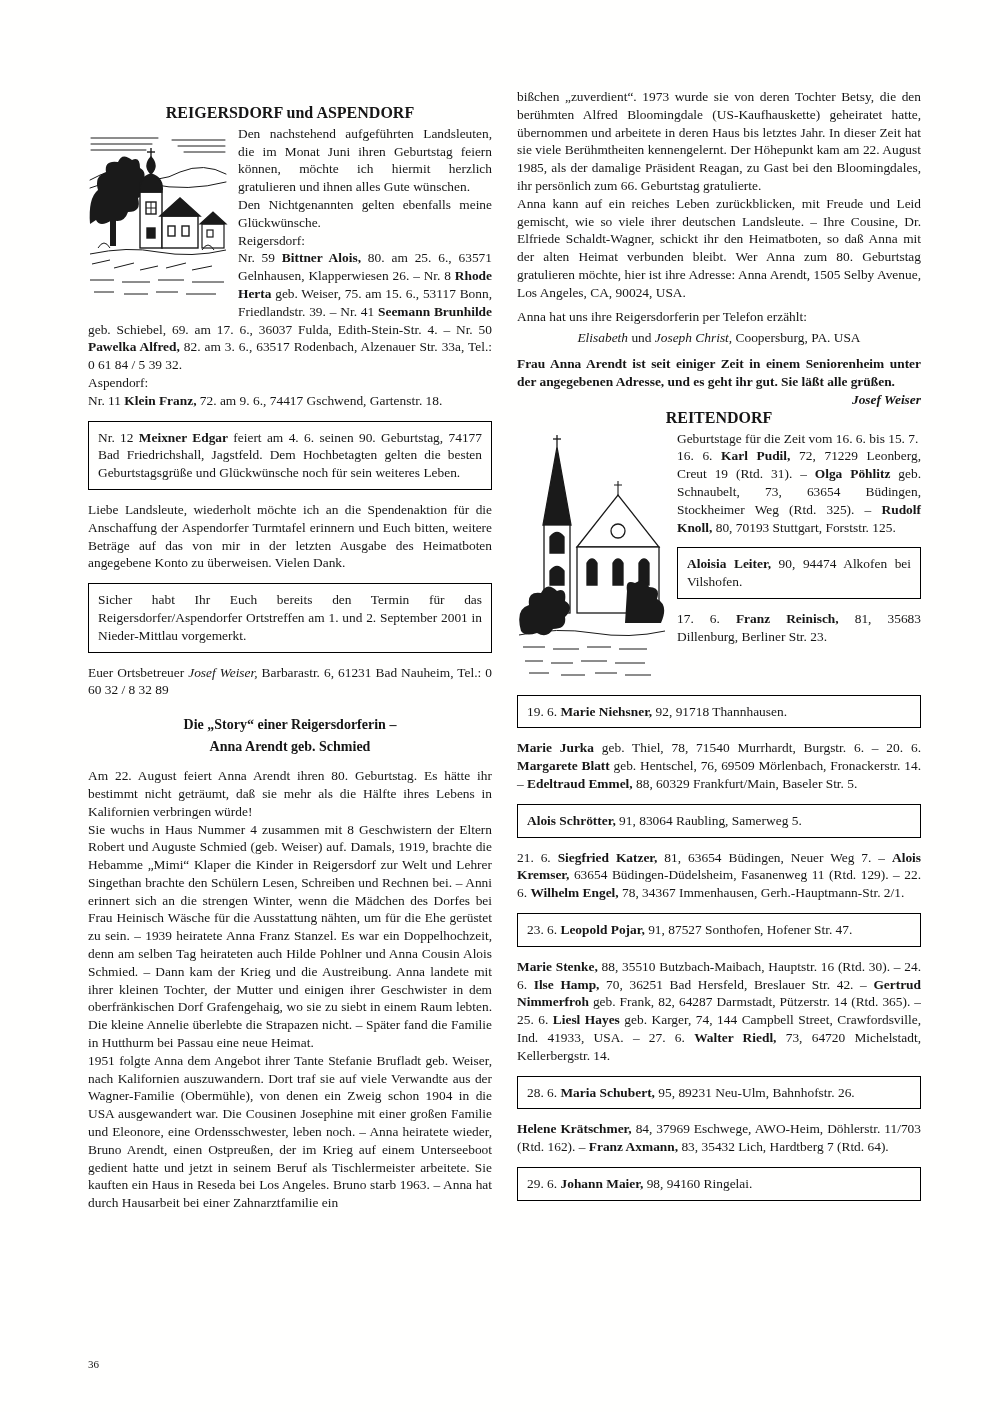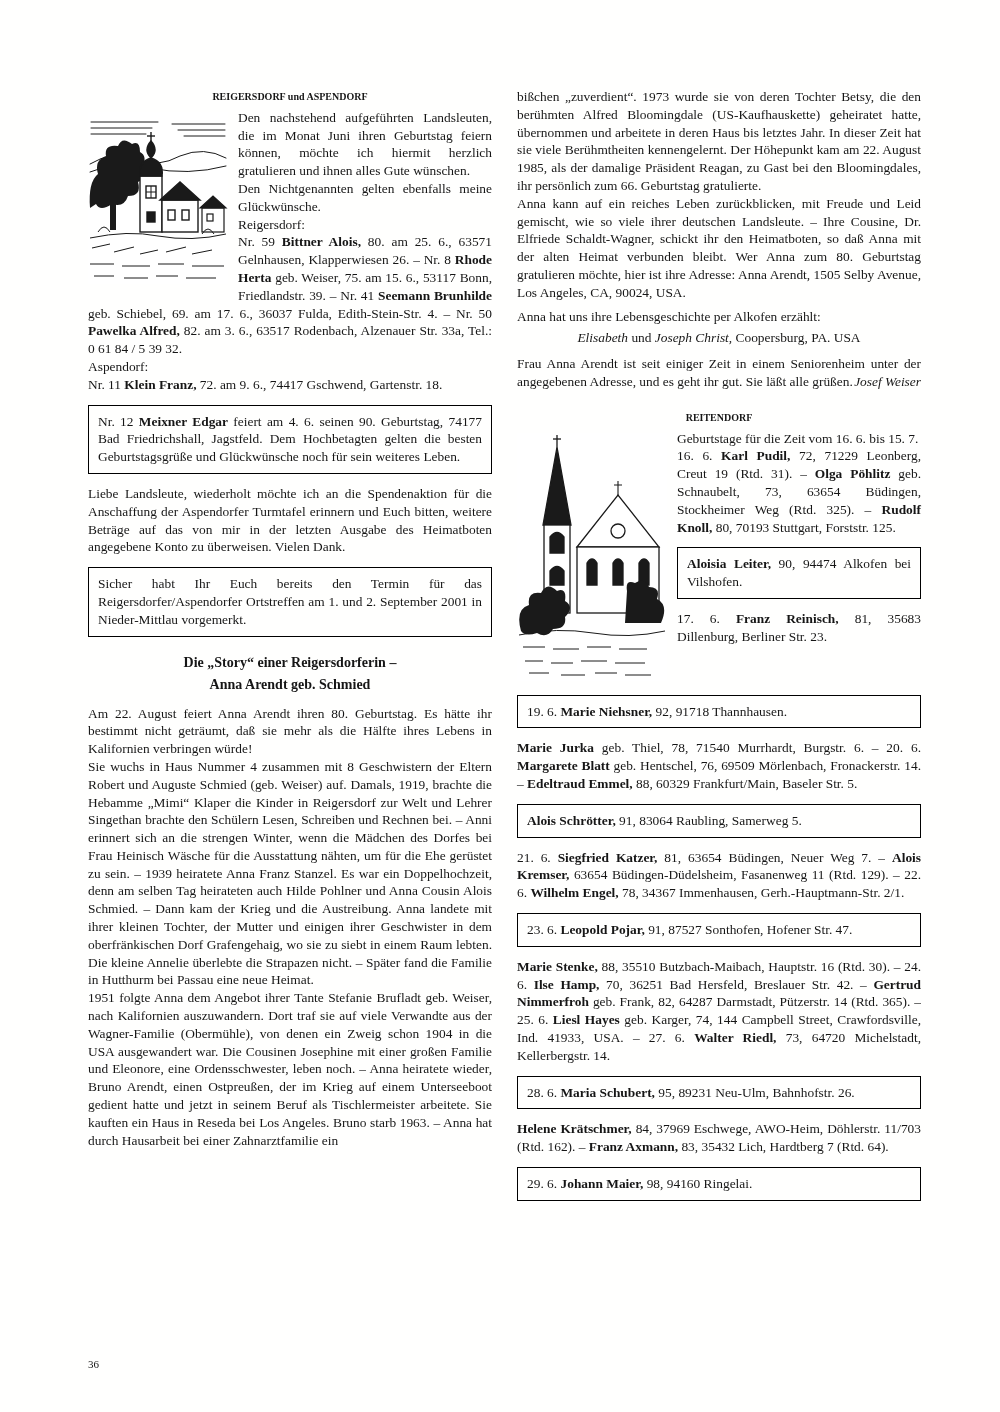--- a/index.html
+++ b/index.html
@@ -5,27 +5,27 @@
   html,body{margin:0;padding:0;}
   body{width:1000px;background:#ffffff;}
   .page{
     position:relative;width:1000px;height:1412px;background:#fffffe;
     font-family:"Liberation Serif","DejaVu Serif",serif;color:#161616;
     overflow:hidden;
   }
   .columns{display:flex;gap:25px;padding:88px 79px 0 88px;}
   .col{width:404px;flex:0 0 404px;font-size:13.4px;line-height:17.8px;text-align:justify;}
   p{margin:0;}
-  .section-title{font-size:10px;font-weight:bold;text-align:center;margin:0 0 3px 0;font-family:Liberation Serif, serif;}
+  .section-title{font-size:16px;font-weight:bold;text-align:center;margin:16px 0 3px 0;font-family:Liberation Serif, serif;}
   .flow::after{content:"";display:block;clear:both;}
   .float-img{float:left;margin:3px 10px 3px 0;}
   .float-img svg{display:block;}
   .box{border:1.4px solid #000;padding:7px 9px;margin:11px 0;overflow:hidden;}
   .mt6{margin-top:6px;}
-  .mt8{margin-top:8px;}
+  .mt8{margin-top:8px;font-weight:bold;}
   .mt18{margin-top:18px;}
   .story-heading{font-size:14px;line-height:22px;font-weight:bold;text-align:center;margin:15px 4px 9px 4px;}
   .center-line{text-align:center;margin:4px 0 2px 0;}
   .sig{float:right;font-style:italic;}
   .pnum{position:absolute;left:88px;bottom:42px;font-size:11px;}
 </style>
 </head>
 <body>
 
 <div class="page">
@@ -84,35 +84,36 @@
       <div class="box">
         <p><span>Nr. 12 </span><span style="font-weight: bold;">Meixner Edgar</span><span> feiert am 4. 6. seinen 90. Geburtstag, 74177 Bad Friedrichshall, Jagstfeld. Dem Hochbetagten gelten die besten Geburtstagsgrüße und Glückwünsche noch für sein weiteres Leben.</span></p>
       </div>
 
       <p><span>Liebe Landsleute, wiederholt möchte ich an die Spendenaktion für die Anschaffung der Aspendorfer Turmtafel erinnern und Euch bitten, weitere Beträge auf das von mir in der letzten Ausgabe des Heimatboten angegebene Konto zu überweisen. Vielen Dank.</span></p>
 
       <div class="box">
         <p><span>Sicher habt Ihr Euch bereits den Termin für das Reigersdorfer/Aspendorfer Ortstreffen am 1. und 2. September 2001 in Nieder-Mittlau vorgemerkt.</span></p>
       </div>
 
+      <p><span>Euer Ortsbetreuer </span><span style="font-style: italic;">Josef Weiser,</span><span> Barbarastr. 6, 61231 Bad Nauheim, Tel.: 0 60 32 / 8 32 89</span></p>
 
       <h1 class="story-heading">
         <span>Die „Story“ einer Reigersdorferin –</span><br>
         <span>Anna Arendt geb. Schmied</span>
       </h1>
 
       <p>Am 22. August feiert Anna Arendt ihren 80. Geburtstag. Es hätte ihr bestimmt nicht geträumt, daß sie mehr als die Hälfte ihres Lebens in Kalifornien verbringen würde!</p>
       <p>Sie wuchs in Haus Nummer 4 zusammen mit 8 Geschwistern der Eltern Robert und Auguste Schmied (geb. Weiser) auf. Damals, 1919, brachte die Hebamme „Mimi“ Klaper die Kinder in Reigersdorf zur Welt und Lehrer Singethan brachte den Schülern Lesen, Schreiben und Rechnen bei. – Anni erinnert sich an die strengen Winter, wenn die Mädchen des Dorfes bei Frau Heinisch Wäsche für die Ausstattung nähten, um für die Ehe gerüstet zu sein. – 1939 heiratete Anna Franz Stanzel. Es war ein Doppelhochzeit, denn am selben Tag heirateten auch Hilde Pohlner und Anna Cousin Alois Schmied. – Dann kam der Krieg und die Austreibung. Anna landete mit ihrer kleinen Tochter, der Mutter und einigen ihrer Geschwister in dem oberfränkischen Dorf Grafengehaig, wo sie zu siebt in einem Raum lebten. Die kleine Annelie überlebte die Strapazen nicht. – Später fand die Familie in Hutthurm bei Passau eine neue Heimat.</p>
       <p>1951 folgte Anna dem Angebot ihrer Tante Stefanie Brufladt geb. Weiser, nach Kalifornien auszuwandern. Dort traf sie auf viele Verwandte aus der Wagner-Familie (Obermühle), von denen ein Zweig schon 1904 in die USA ausgewandert war. Die Cousinen Josephine mit einer großen Familie und Eleonore, eine Ordensschwester, leben noch. – Anna heiratete wieder, Bruno Arendt, einen Ostpreußen, der im Krieg auf einem Unterseeboot gedient hatte und jetzt in seinem Beruf als Tischlermeister arbeitete. Sie kauften ein Haus in Reseda bei Los Angeles. Bruno starb 1963. – Anna hat durch Hausarbeit bei einer Zahnarztfamilie ein</p>
     </div>
 
     <div class="col">
       <p>bißchen „zuverdient“. 1973 wurde sie von deren Tochter Betsy, die den berühmten Alfred Bloomingdale (US-Kaufhauskette) geheiratet hatte, übernommen und arbeitete in deren Haus bis letztes Jahr. In dieser Zeit hat sie viele Berühmtheiten kennengelernt. Der Höhepunkt kam am 22. August 1985, als der damalige Präsident Reagan, zu Gast bei den Bloomingdales, ihr persönlich zum 66. Geburtstag gratulierte.</p>
       <p>Anna kann auf ein reiches Leben zurückblicken, mit Freude und Leid gemischt, wie so viele ihrer deutschen Landsleute. – Ihre Cousine, Dr. Elfriede Schaldt-Wagner, schickt ihr den Heimatboten, so daß Anna mit der alten Heimat verbunden bleibt. Wer Anna zum 80. Geburtstag gratulieren möchte, hier ist ihre Adresse: Anna Arendt, 1505 Selby Avenue, Los Angeles, CA, 90024, USA.</p>
-      <p class="mt6">Anna hat uns ihre Lebensgeschichte per Alkofen erzählt:</p>
+      <p class="mt6">Anna hat uns ihre Reigersdorferin per Telefon erzählt:</p>
       <p class="center-line"><span style="font-style: italic;">Elisabeth</span><span> und </span><span style="font-style: italic;">Joseph Christ,</span><span> Coopersburg, PA. USA</span></p>
       <p class="mt8">
         <span>Frau Anna Arendt ist seit einiger Zeit in einem Seniorenheim unter der angegebenen Adresse, und es geht ihr gut. Sie läßt alle grüßen.</span>
         <span class="sig">Josef Weiser</span>
       </p>
 
       <h2 class="section-title mt18">REITENDORF</h2>
 
       <div class="flow">
         <span class="float-img">

